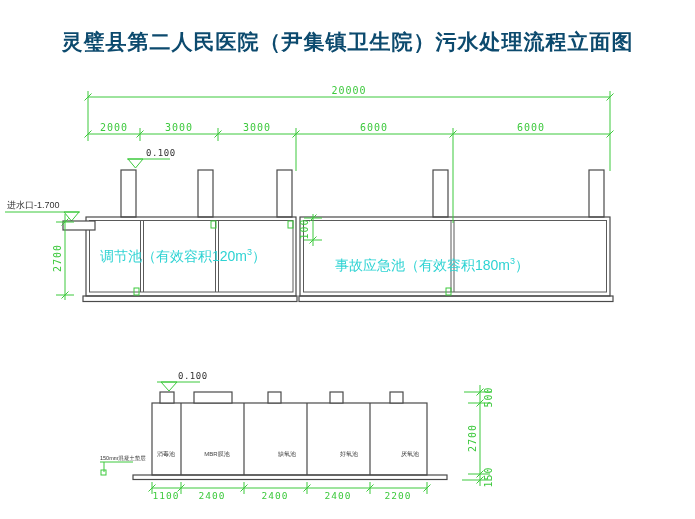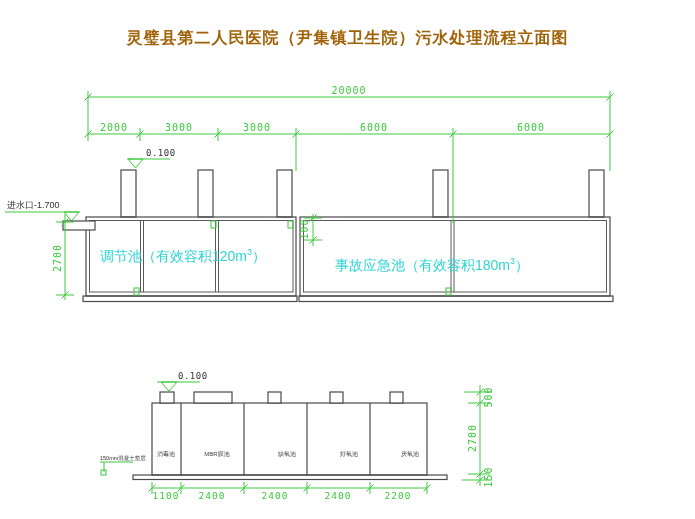--- a/index.html
+++ b/index.html
@@ -1,20 +1,20 @@
 <!DOCTYPE html>
 <html><head>
 <meta charset="utf-8">
 <style>
   html,body{margin:0;padding:0;background:#ffffff;}
   .canvas{position:relative;width:695px;height:519px;background:#fff;overflow:hidden;
           font-family:"Liberation Sans","DejaVu Sans",sans-serif;}
   .title{position:absolute;left:0;right:0;top:28px;text-align:center;
          font-family:"Liberation Serif","DejaVu Serif",serif;
-         font-weight:bold;font-size:16px;letter-spacing:1px;color:#a16207;white-space:nowrap;}
+         font-weight:bold;font-size:21px;letter-spacing:1px;color:#0c4a6e;white-space:nowrap;}
   svg{position:absolute;left:0;top:0;}
   
   .g   {stroke:#3dc93d;stroke-width:1;fill:none;}
   .gsq {stroke:#3dc93d;stroke-width:1;fill:none;}
   
   .d   {stroke:#4a4a4a;stroke-width:1.2;fill:none;}
   .df  {stroke:#4a4a4a;stroke-width:1.2;fill:#ffffff;}
   .dthin{stroke:#5a5a5a;stroke-width:1;fill:none;}
   
   text{font-family:"DejaVu Sans Mono","Liberation Mono",monospace;}

